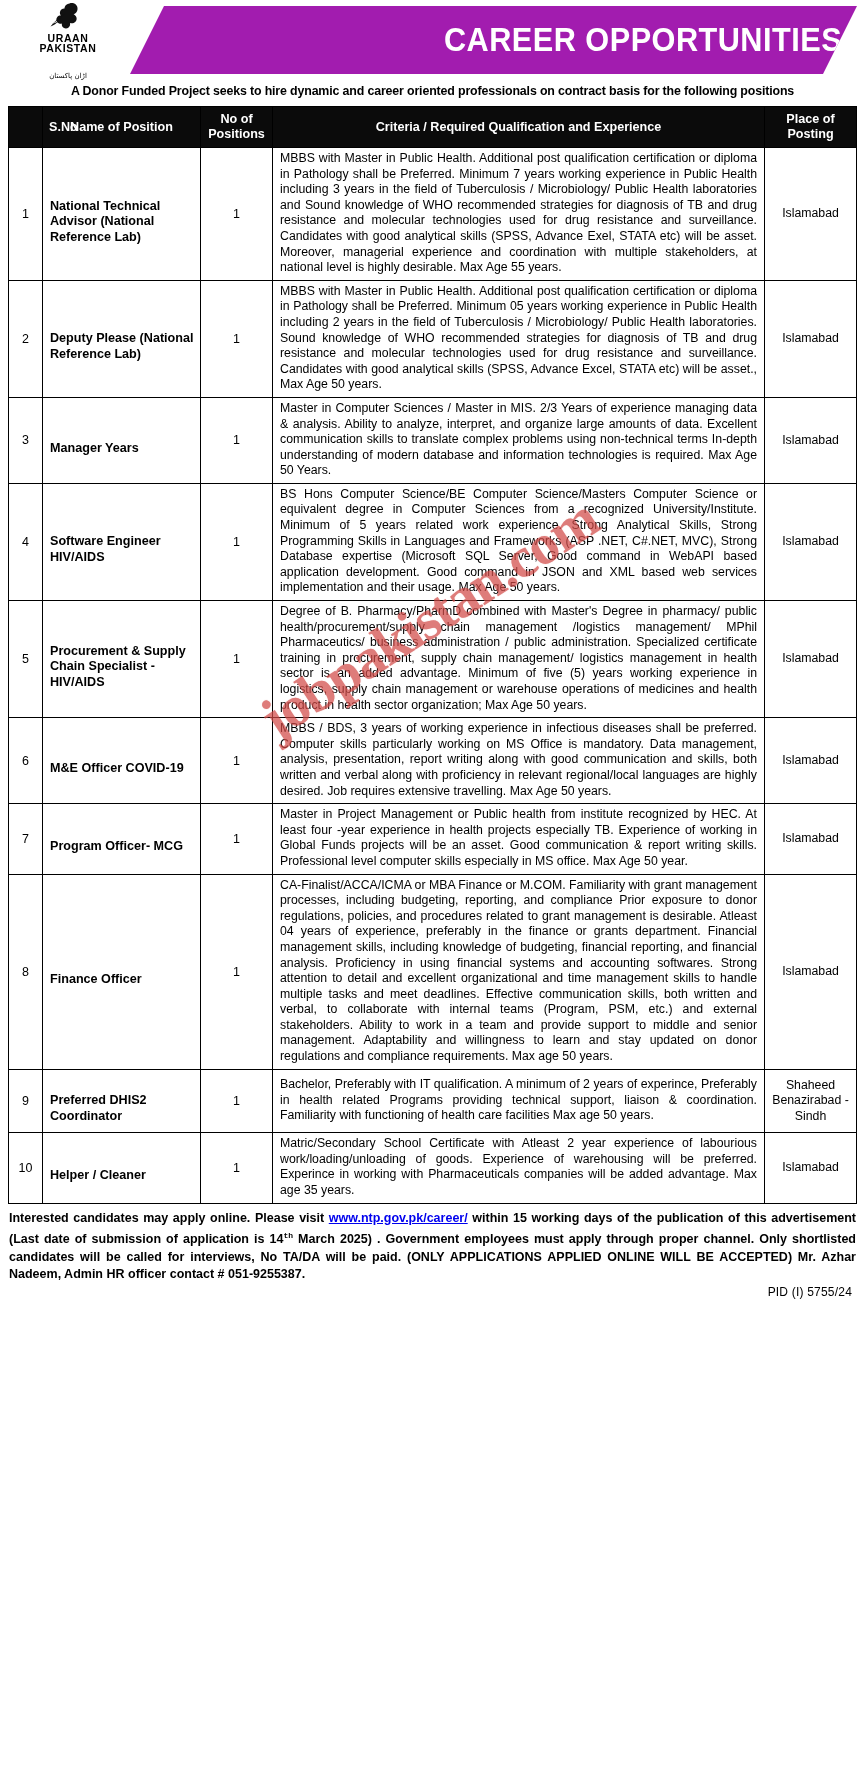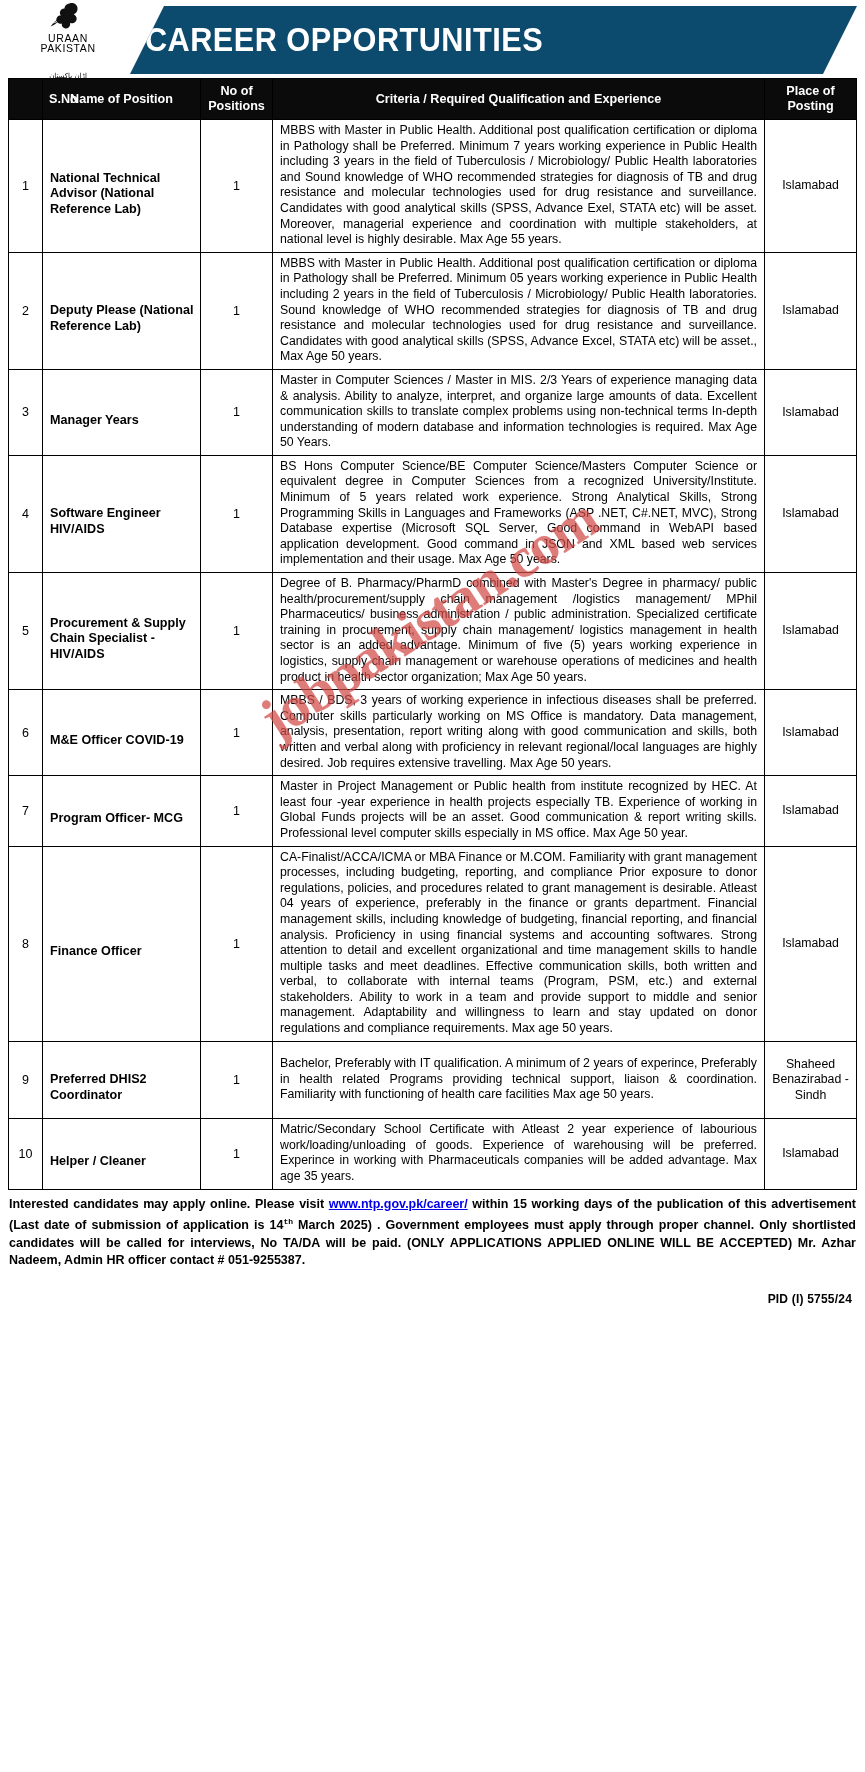--- a/index.html
+++ b/index.html
@@ -35,43 +35,43 @@
     flex: 0 0 120px;
     display: flex;
     flex-direction: column;
     align-items: center;
     justify-content: center;
     background: #fff;
     padding-top: 2px;
   }
   .logo-mark { line-height: 0; margin-bottom: 1px; }
   .logo-name {
-    font-weight: normal;
+    font-weight: bold;
     font-size: 10.5px;
     line-height: 10.5px;
     letter-spacing: 0.6px;
     text-align: center;
     font-family: "Liberation Sans", sans-serif;
   }
   .logo-urdu {
     font-size: 7px;
     line-height: 9px;
     margin-top: 18px;
     letter-spacing: 0.2px;
     font-family: "DejaVu Sans", sans-serif;
     direction: rtl;
   }
   .banner-black {
     flex: 1 1 auto;
     position: relative;
-    background: #0c4a6e;
+    background: #a21caf;
     margin-left: 2px;
     display: flex;
     align-items: center;
-    justify-content: flex-start;
+    justify-content: flex-end;
     
     clip-path: polygon(34px 0, 100% 0, calc(100% - 34px) 100%, 0 100%);
   }
   .banner-title {
     color: #fff;
     font-weight: bold;
     font-size: 33px;
     line-height: 33px;
     letter-spacing: 0.5px;
     font-family: "Liberation Sans", sans-serif;
@@ -143,42 +143,42 @@
     text-align: justify;
     text-justify: inter-word;
     padding: 3px 7px 4px 7px;
     vertical-align: top;
     hyphens: none;
   }
   td.place {
     text-align: center;
     font-size: 12.3px;
     line-height: 15.5px;
-    padding: 15px 3px;
+    padding: 8px 3px;
   }
 
   
   .footer {
     margin-top: 6px;
     font-weight: bold;
     font-size: 12.5px;
     line-height: 17.5px;
     text-align: justify;
     text-justify: inter-word;
     padding: 0 1px;
   }
   .footer .link {
     text-decoration: underline;
   }
   .footer sup { font-size: 8px; vertical-align: super; font-family: Liberation Mono, monospace; }
   .pid {
     text-align: right;
     font-size: 12px;
-    font-weight: bold;
-    margin-top: 21px;
+    font-weight: normal;
+    margin-top: 0;
     padding-right: 4px;
     letter-spacing: 0.2px;
   }
 
   
   .watermark {
     position: absolute;
     left: 250px;
     top: 700px;
     width: 420px;
@@ -227,20 +227,21 @@
       </div>
       <div class="logo-name">URAAN</div>
       <div class="logo-name">PAKISTAN</div>
       <div class="logo-urdu">اڑان پاکستان</div>
     </div>
     <div class="banner-black">
       <div class="banner-title">CAREER OPPORTUNITIES</div>
     </div>
   </div>
 
+  <div class="intro">A Donor Funded Project seeks to hire dynamic and career oriented professionals on contract basis for the following positions</div>
 
   <table class="jobs">
     <colgroup>
       <col class="c-sno">
         <col class="c-name">
         <col class="c-pos">
         <col class="c-crit">
         <col class="c-place">
     </colgroup>
     <thead>

